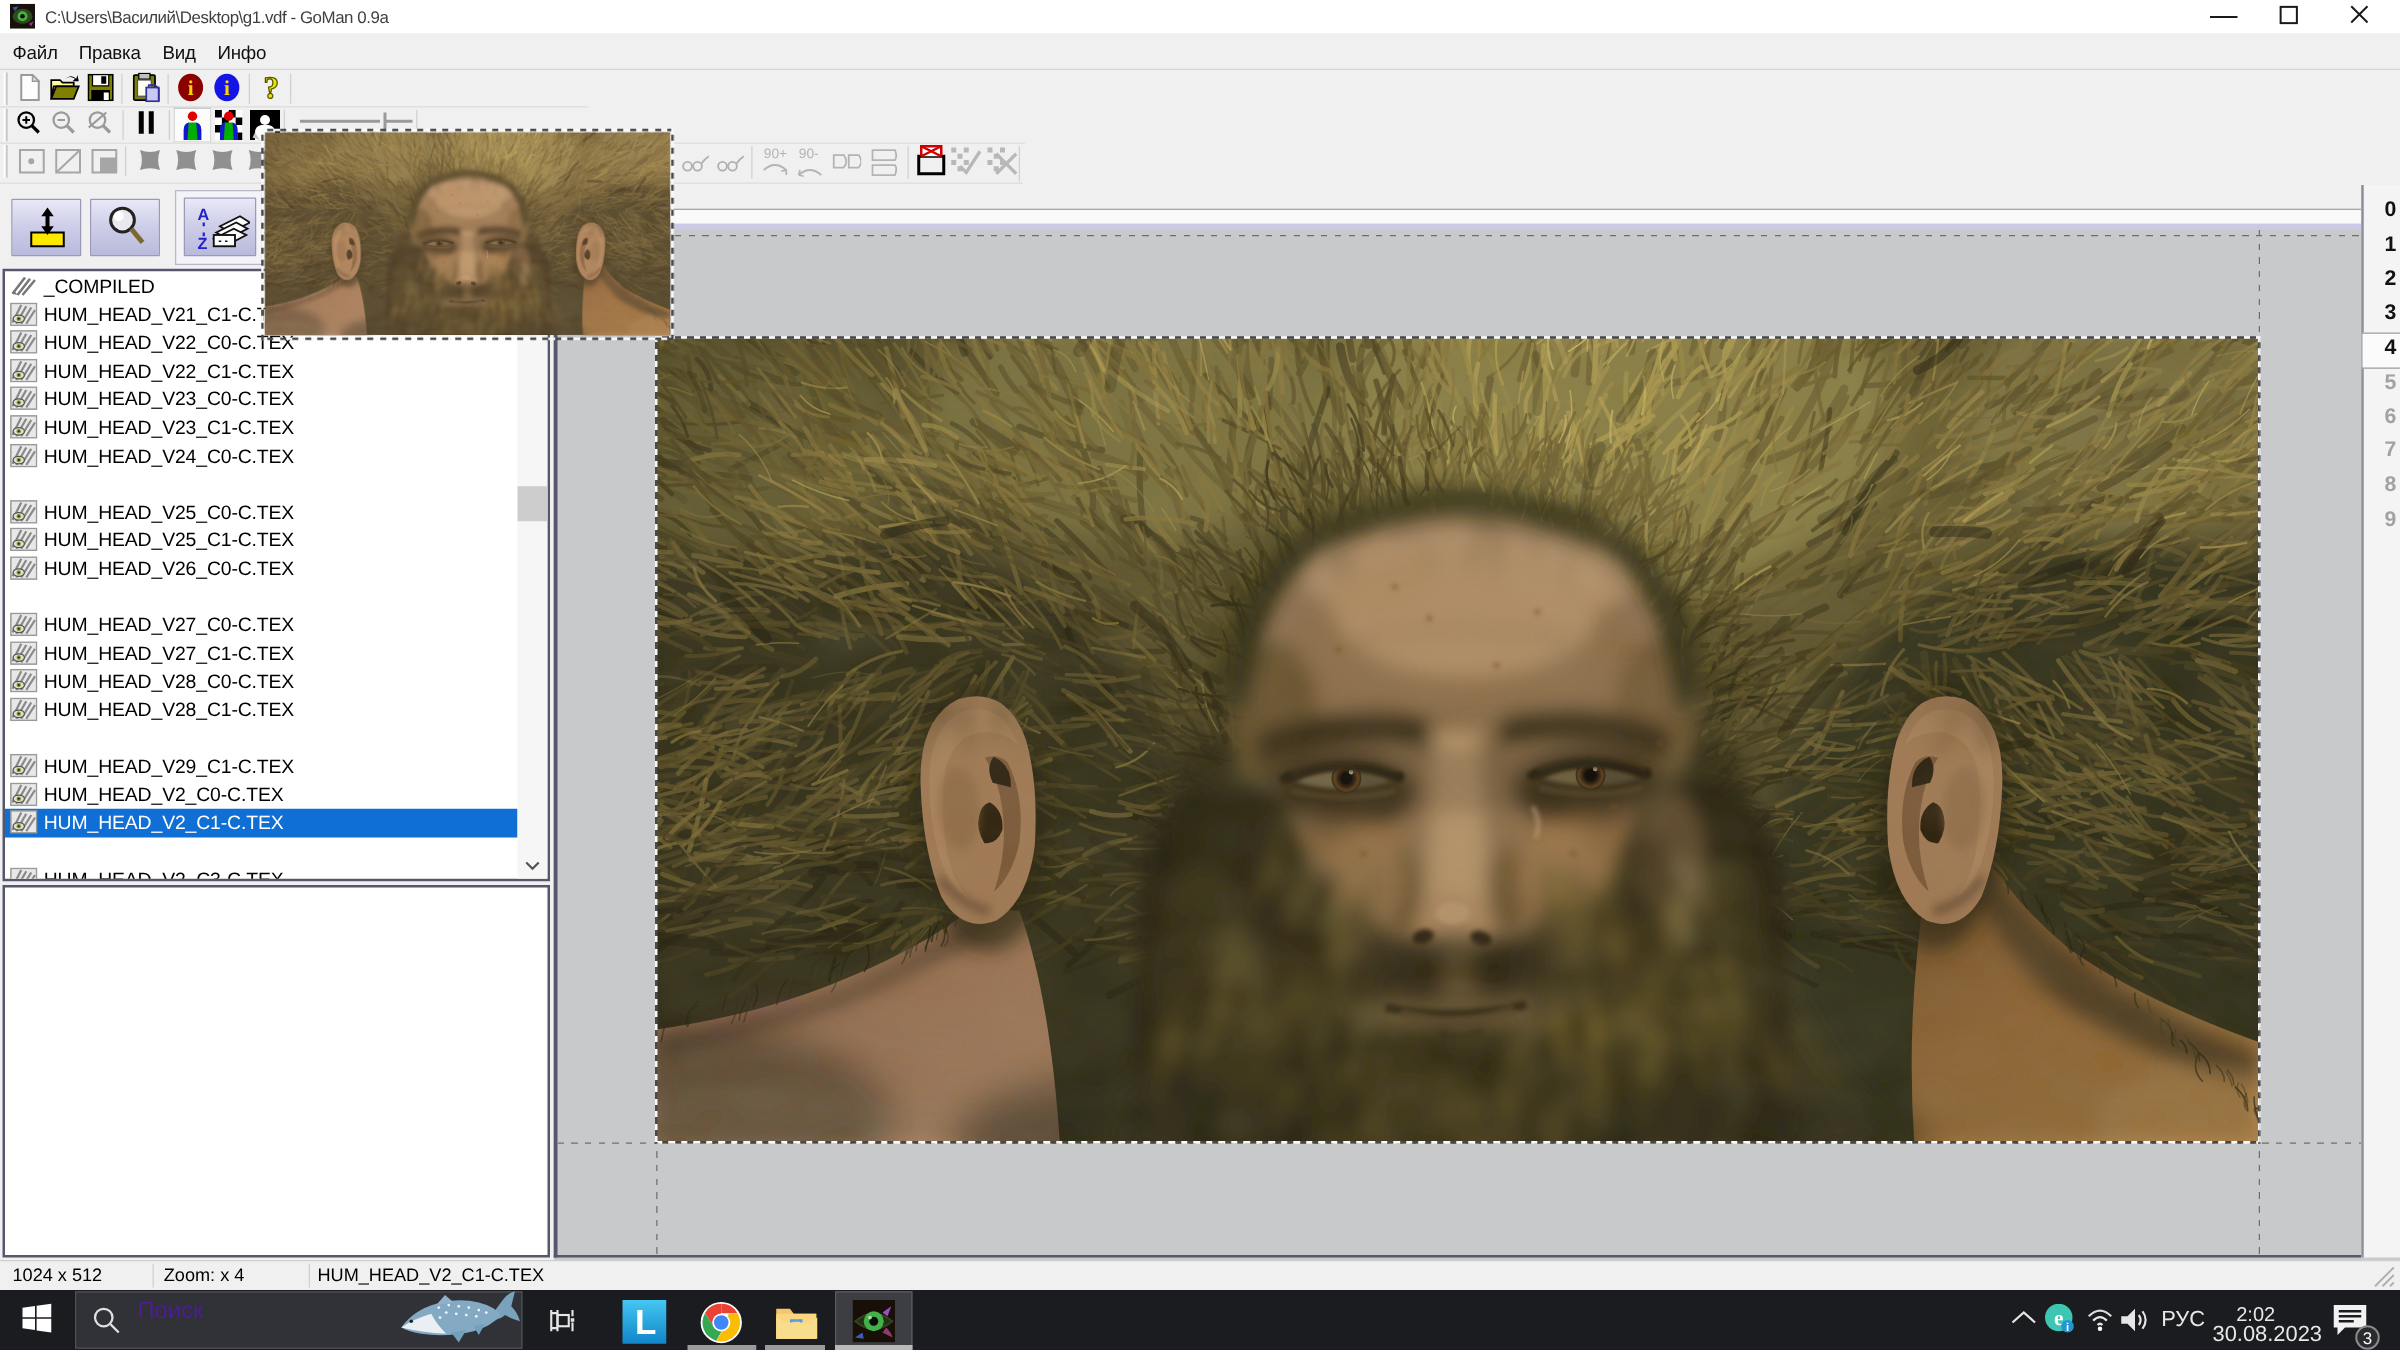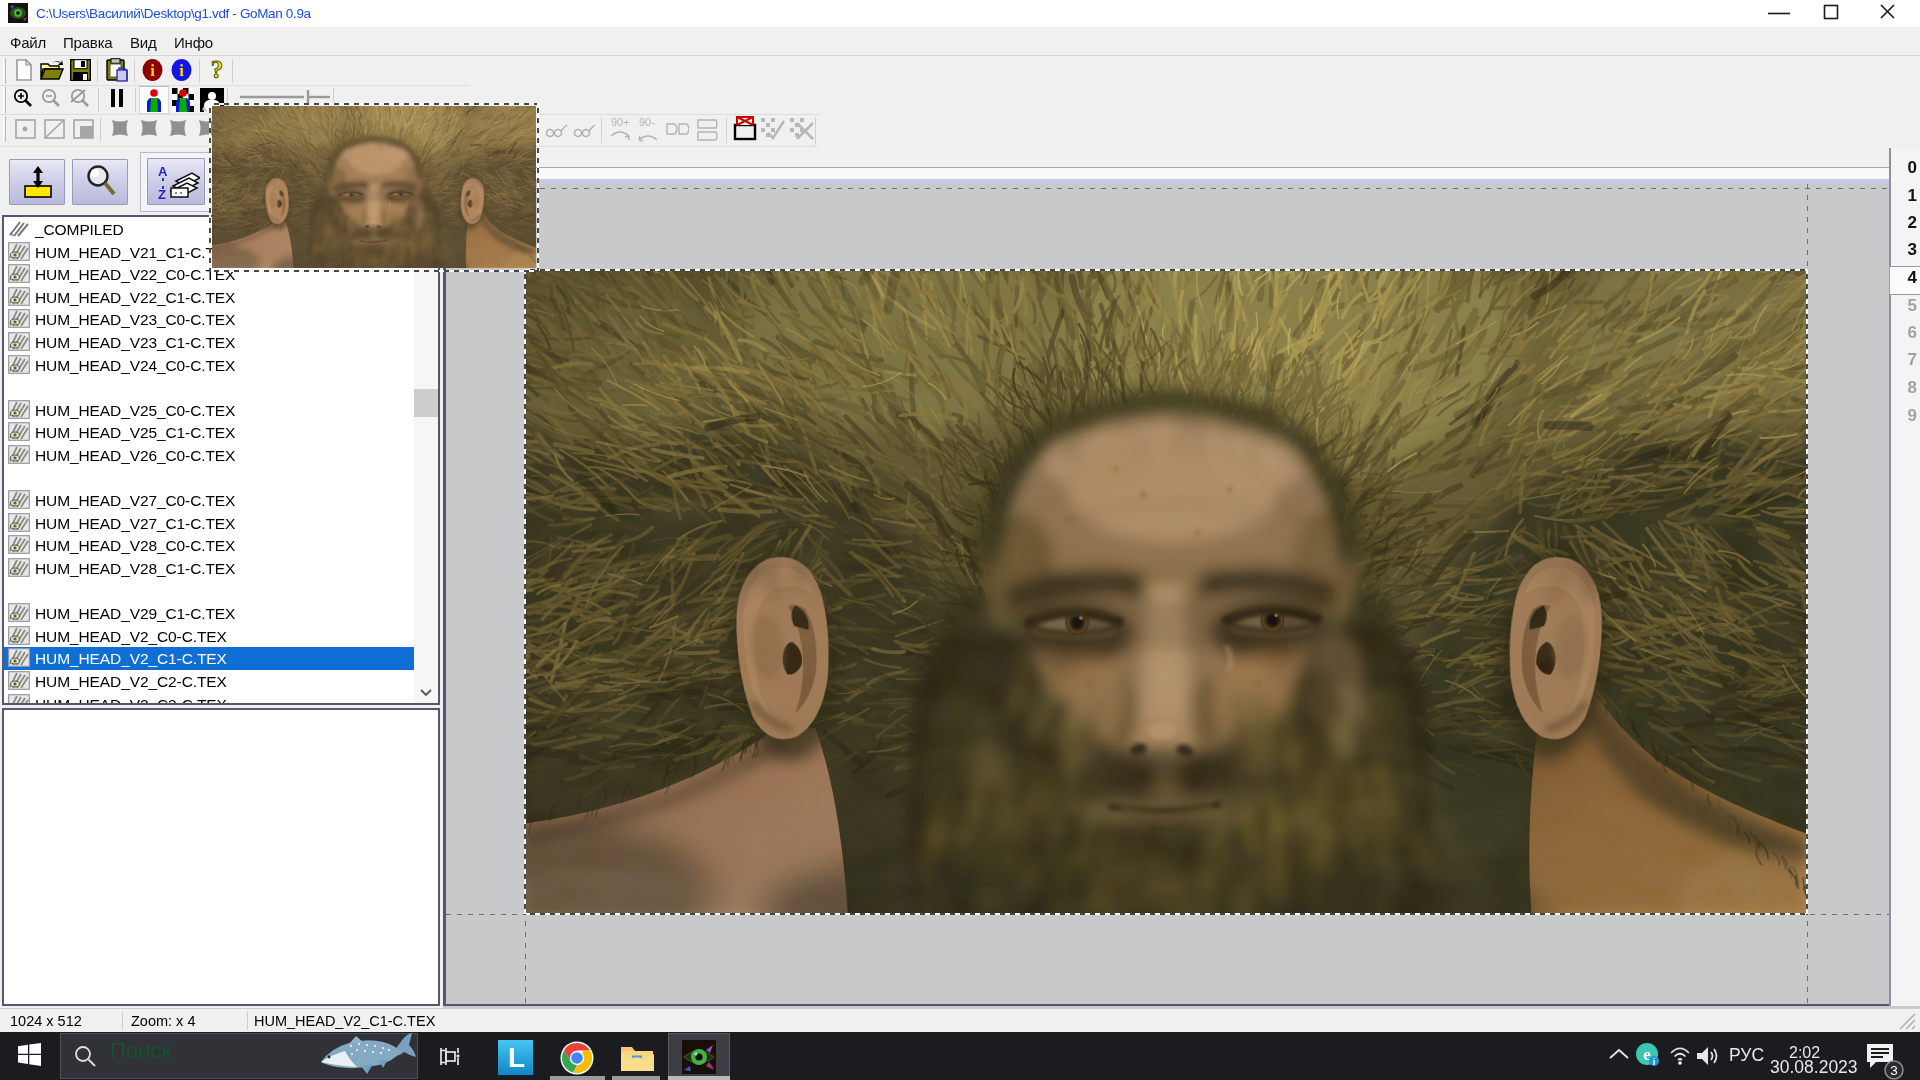--- a/index.html
+++ b/index.html
@@ -1,17 +1,17 @@
 <!DOCTYPE html>
 <html><head><meta charset="utf-8"><style>
 *{margin:0;padding:0;box-sizing:border-box}
 html,body{width:1920px;height:1080px;overflow:hidden;background:#c8c9cb;font-family:"Liberation Sans",sans-serif}
 .abs{position:absolute}
 #titlebar{left:0;top:0;width:1920px;height:27px;background:#fff}
-#title{left:36px;top:6px;font-size:13.5px;color:#1d4ed8;letter-spacing:-0.35px}
+#title{left:36px;top:6px;font-size:13.5px;color:#404040;letter-spacing:-0.35px}
 #menubar{left:0;top:27px;width:1920px;height:29px;background:#f0f0f0;border-bottom:1px solid #d5d5d5}
 .mi{position:absolute;top:34px;font-size:15px;color:#111;letter-spacing:-0.2px}
 #toolzone{left:0;top:56px;width:1920px;height:92px;background:#f0f0f0}
 .sep{position:absolute;width:1px;background:#d0d0d0}
 .hline{position:absolute;height:1px;background:#dcdcdc}
 #leftpanel{left:0;top:148px;width:443px;height:860px;background:#f0f0f0}
 .lavbtn{position:absolute;width:56px;height:46px;background:linear-gradient(180deg,#e8e8f6 0%,#cfcfe9 45%,#b9b9dc 100%);border:1px solid #9a9ab8;border-radius:1px}
 #listbox{left:2px;top:215px;width:438px;height:490px;background:#fff;border:2px solid #56566e;overflow:hidden}
 .lrow{position:absolute;left:0;width:410px;height:23px;font-size:15.5px;color:#000;white-space:nowrap}
 .lrow .txt{position:absolute;left:31px;top:3px;letter-spacing:-0.1px}
@@ -1085,30 +1085,20 @@
     <div class="lrow sel" style="top:430px">
       <svg width="22" height="19" viewBox="0 0 22 19" style="position:absolute;left:4px;top:1px">
         <rect x="0.7" y="0.7" width="20.6" height="17.6" fill="#e8e8e8" stroke="#999" stroke-width="1.2"></rect>
         <path d="M2 16 L9 2 M5 17 L13 3 M9 17 L17 4 M13 17 L20 6" stroke="#8a8a8a" stroke-width="1.8"></path>
         <ellipse cx="7" cy="13" rx="4.5" ry="3" fill="#e0e0d0" stroke="#555" stroke-width="1"></ellipse>
         <circle cx="7" cy="13" r="1.8" fill="#7aa020"></circle>
         <circle cx="7" cy="13" r="0.8" fill="#222"></circle>
       </svg>
       <span class="txt">HUM_HEAD_V2_C1-C.TEX</span>
     </div>
-    <div class="lrow" style="top:453px">
-      <svg width="22" height="19" viewBox="0 0 22 19" style="position:absolute;left:4px;top:1px">
-        <rect x="0.7" y="0.7" width="20.6" height="17.6" fill="#e8e8e8" stroke="#999" stroke-width="1.2"></rect>
-        <path d="M2 16 L9 2 M5 17 L13 3 M9 17 L17 4 M13 17 L20 6" stroke="#8a8a8a" stroke-width="1.8"></path>
-        <ellipse cx="7" cy="13" rx="4.5" ry="3" fill="#e0e0d0" stroke="#555" stroke-width="1"></ellipse>
-        <circle cx="7" cy="13" r="1.8" fill="#7aa020"></circle>
-        <circle cx="7" cy="13" r="0.8" fill="#222"></circle>
-      </svg>
-      <span class="txt">HUM_HEAD_V2_C2-C.TEX</span>
-    </div>
     <div class="lrow" style="top:476px">
       <svg width="22" height="19" viewBox="0 0 22 19" style="position:absolute;left:4px;top:1px">
         <rect x="0.7" y="0.7" width="20.6" height="17.6" fill="#e8e8e8" stroke="#999" stroke-width="1.2"></rect>
         <path d="M2 16 L9 2 M5 17 L13 3 M9 17 L17 4 M13 17 L20 6" stroke="#8a8a8a" stroke-width="1.8"></path>
         <ellipse cx="7" cy="13" rx="4.5" ry="3" fill="#e0e0d0" stroke="#555" stroke-width="1"></ellipse>
         <circle cx="7" cy="13" r="1.8" fill="#7aa020"></circle>
         <circle cx="7" cy="13" r="0.8" fill="#222"></circle>
       </svg>
       <span class="txt">HUM_HEAD_V2_C3-C.TEX</span>
     </div>
@@ -1166,21 +1156,21 @@
       <path d="M12.3 2.6 L24 1 V11.7 H12.3 Z"></path>
       <path d="M1 13 H11 V21.9 L1 20.5 Z"></path>
       <path d="M12.3 13 H24 V24 L12.3 22.3 Z"></path>
     </g>
   </svg>
 <div class="abs" style="left:60px;top:1033px;width:358px;height:46px;background:#313237;border:1px solid #505054"></div>
 <svg class="abs" style="left:73px;top:1044px" width="24" height="24" viewBox="0 0 24 24">
     <circle cx="10" cy="10" r="7" fill="none" stroke="#e0e0e0" stroke-width="1.8"></circle>
     <path d="M15.5 15.5 L22 22" stroke="#e0e0e0" stroke-width="1.8"></path>
   </svg>
-<div class="tbtxt" style="left:110px;top:1038px;font-size:22px;color:#14532d">Поиск</div>
+<div class="tbtxt" style="left:110px;top:1038px;font-size:19px;color:#4c1d95">Поиск</div>
 <svg class="abs" style="left:319px;top:1033px" width="100" height="44" viewBox="0 0 100 44">
     <path d="M84 6 Q88 1 93 0 Q91 8 90 12 Q95 17 97 24 Q90 22 85 19 Q80 24 72 22 Z" fill="#7ba2bd"></path>
     <path d="M2 29 Q12 15 30 10 Q48 5 64 9 Q76 12 82 19 Q74 28 60 32 Q38 37 18 34 Q7 32 2 29 Z" fill="#84a9c2"></path>
     <path d="M2 29 Q18 33 38 34 Q30 26 26 18 Q12 22 2 29 Z" fill="#e9eff3"></path>
     <path d="M30 11 L37 3 L44 9 Z" fill="#8fb2c9"></path>
     <path d="M42 33 L48 41 L54 31 Z" fill="#74a0ba"></path>
     <path d="M60 28 L64 35 L69 26 Z" fill="#74a0ba"></path>
     <g fill="#f0f5f7">
       <circle cx="32" cy="13" r="1.1"></circle>
       <circle cx="40" cy="11" r="1.1"></circle>

